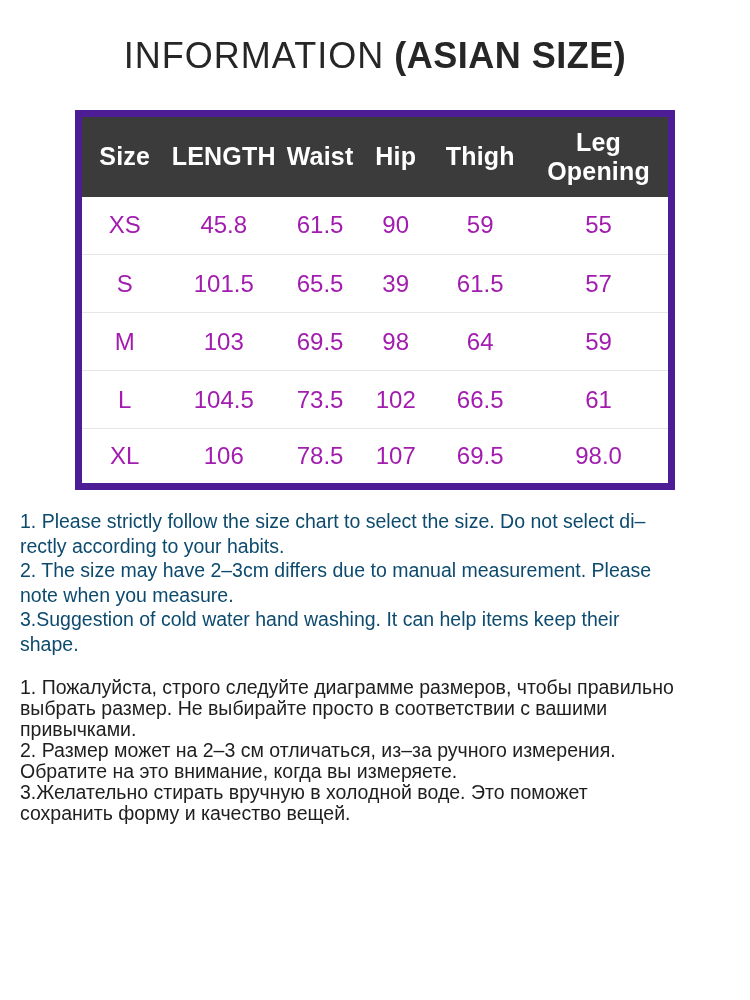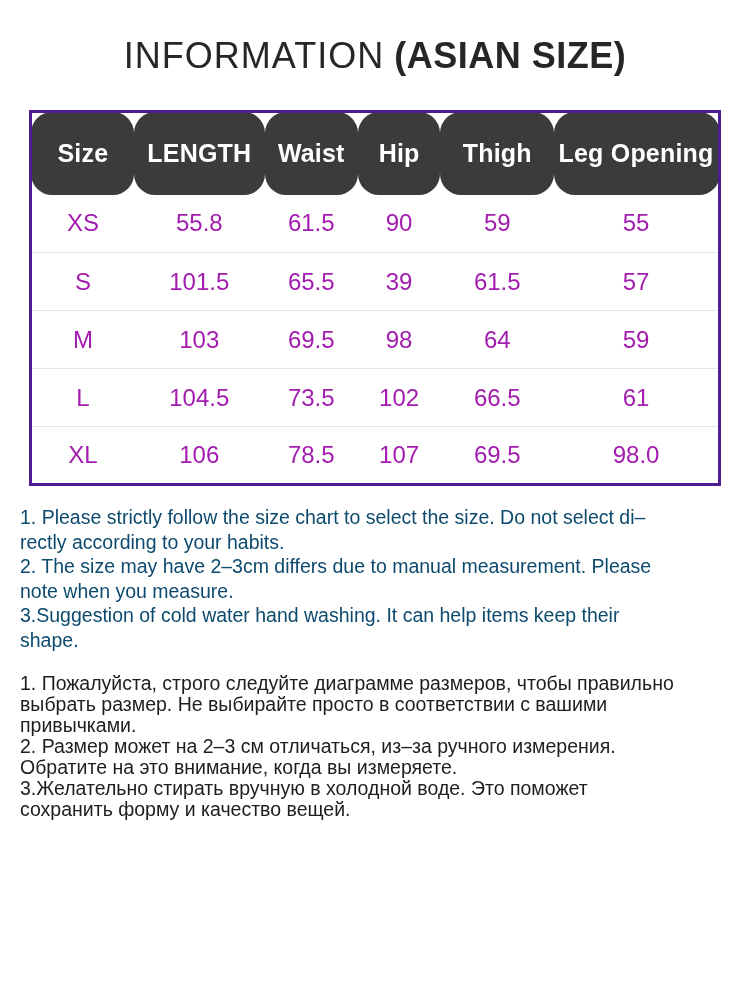--- a/index.html
+++ b/index.html
@@ -1,15 +1,15 @@
 <!DOCTYPE html>
 <html><head>
 <meta charset="utf-8">
 <style>
-  * { box-sizing: border-box; border-radius: 21px; }
+  * { box-sizing: border-box; }
   html, body {
     margin: 0;
     padding: 0;
     background: #ffffff;
     font-family: "Liberation Sans", "DejaVu Sans", sans-serif;
   }
   .page {
     position: relative;
     width: 750px;
     height: 1000px;
@@ -24,25 +24,25 @@
     font-size: 36px;
     line-height: 44px;
     color: #262626;
     white-space: nowrap;
   }
   .title .light { font-weight: 400; letter-spacing: 1px; }
   .title .bold  { font-weight: 700; letter-spacing: 0.5px; margin-left: 10px; }
 
   
   .size-table {
-    width: 692px;
+    width: 600px;
     margin: 32px auto 0 auto;
     border-collapse: collapse;
     table-layout: fixed;
-    border: 3px solid #4c1d95;
+    border: 7px solid #4c1d95;
   }
   .size-table col.c-size  { width: 15%; }
   .size-table col.c-len   { width: 19%; }
   .size-table col.c-waist { width: 13.5%; }
   .size-table col.c-hip   { width: 12%; }
   .size-table col.c-thigh { width: 16.5%; }
   .size-table col.c-leg   { width: 24%; }
 
   .size-table thead th {
     background: #3b3b3b;
@@ -120,21 +120,21 @@
         <th>LENGTH</th>
         <th>Waist</th>
         <th>Hip</th>
         <th>Thigh</th>
         <th>Leg Opening</th>
       </tr>
     </thead>
     <tbody>
       <tr>
         <td>XS</td>
-        <td>55.8</td>
+        <td>45.8</td>
         <td>61.5</td>
         <td>90</td>
         <td>59</td>
         <td>55</td>
       </tr>
       <tr>
         <td>S</td>
         <td>101.5</td>
         <td>65.5</td>
         <td>39</td>

